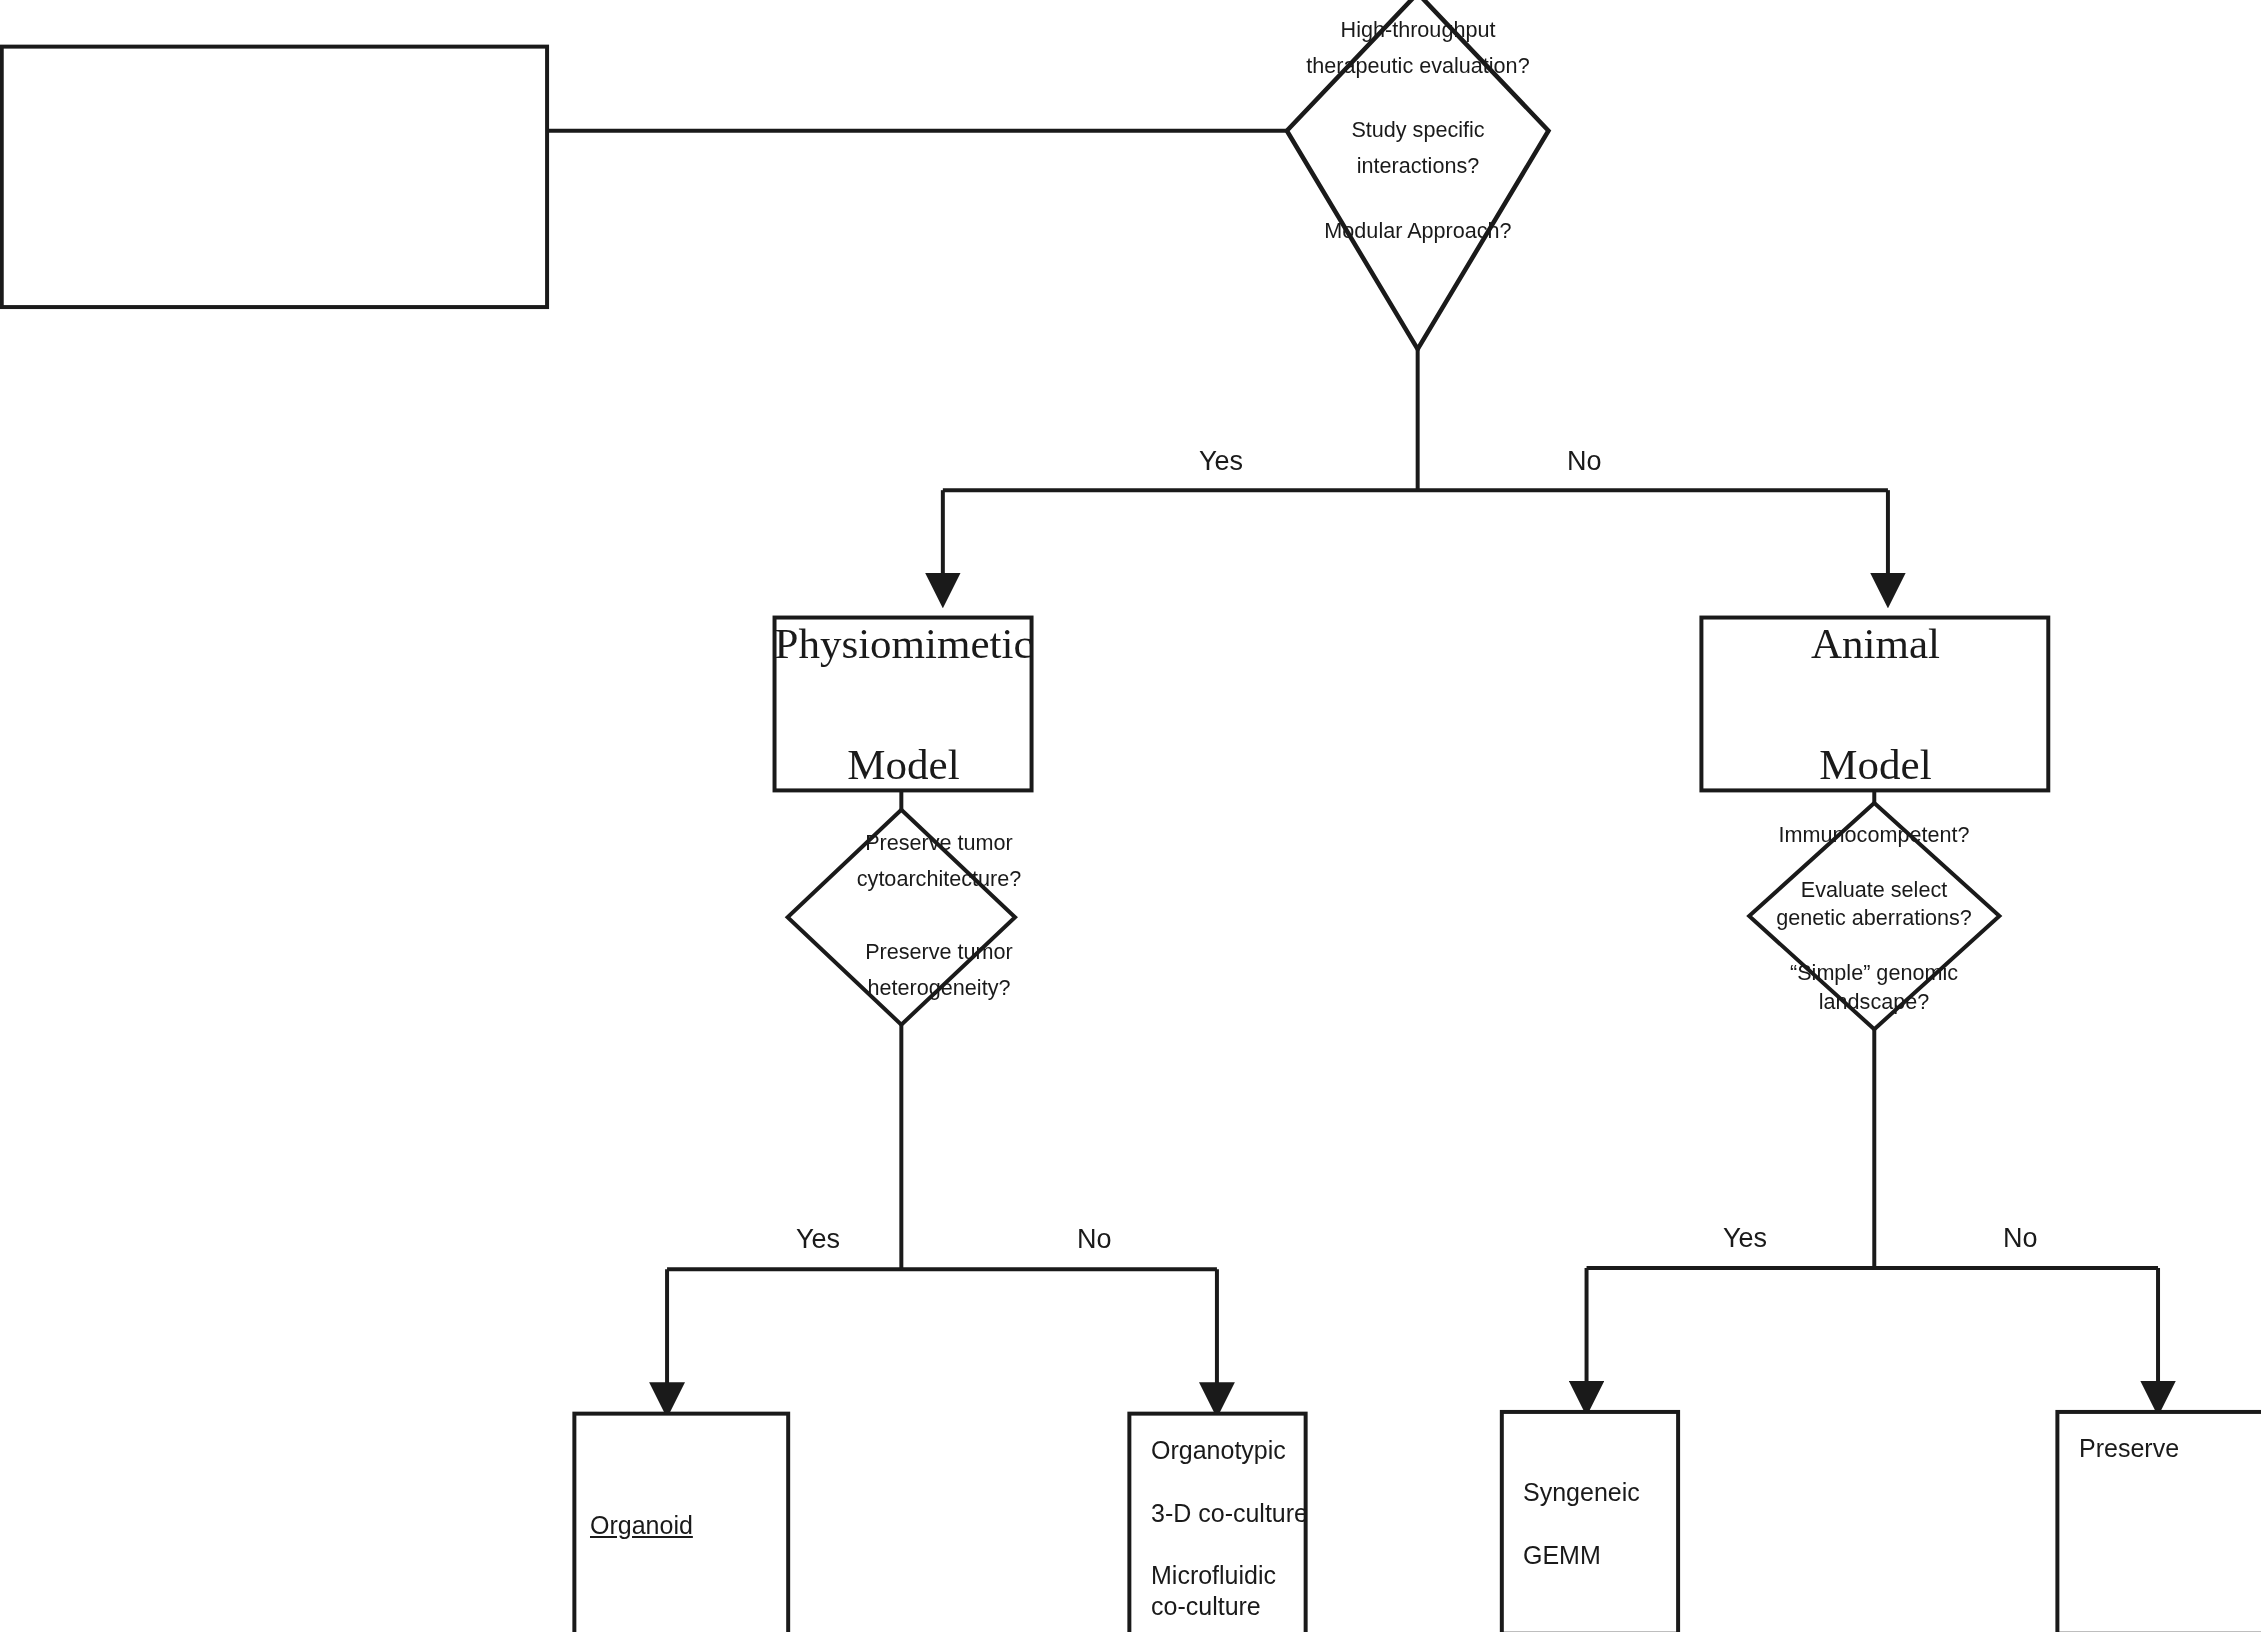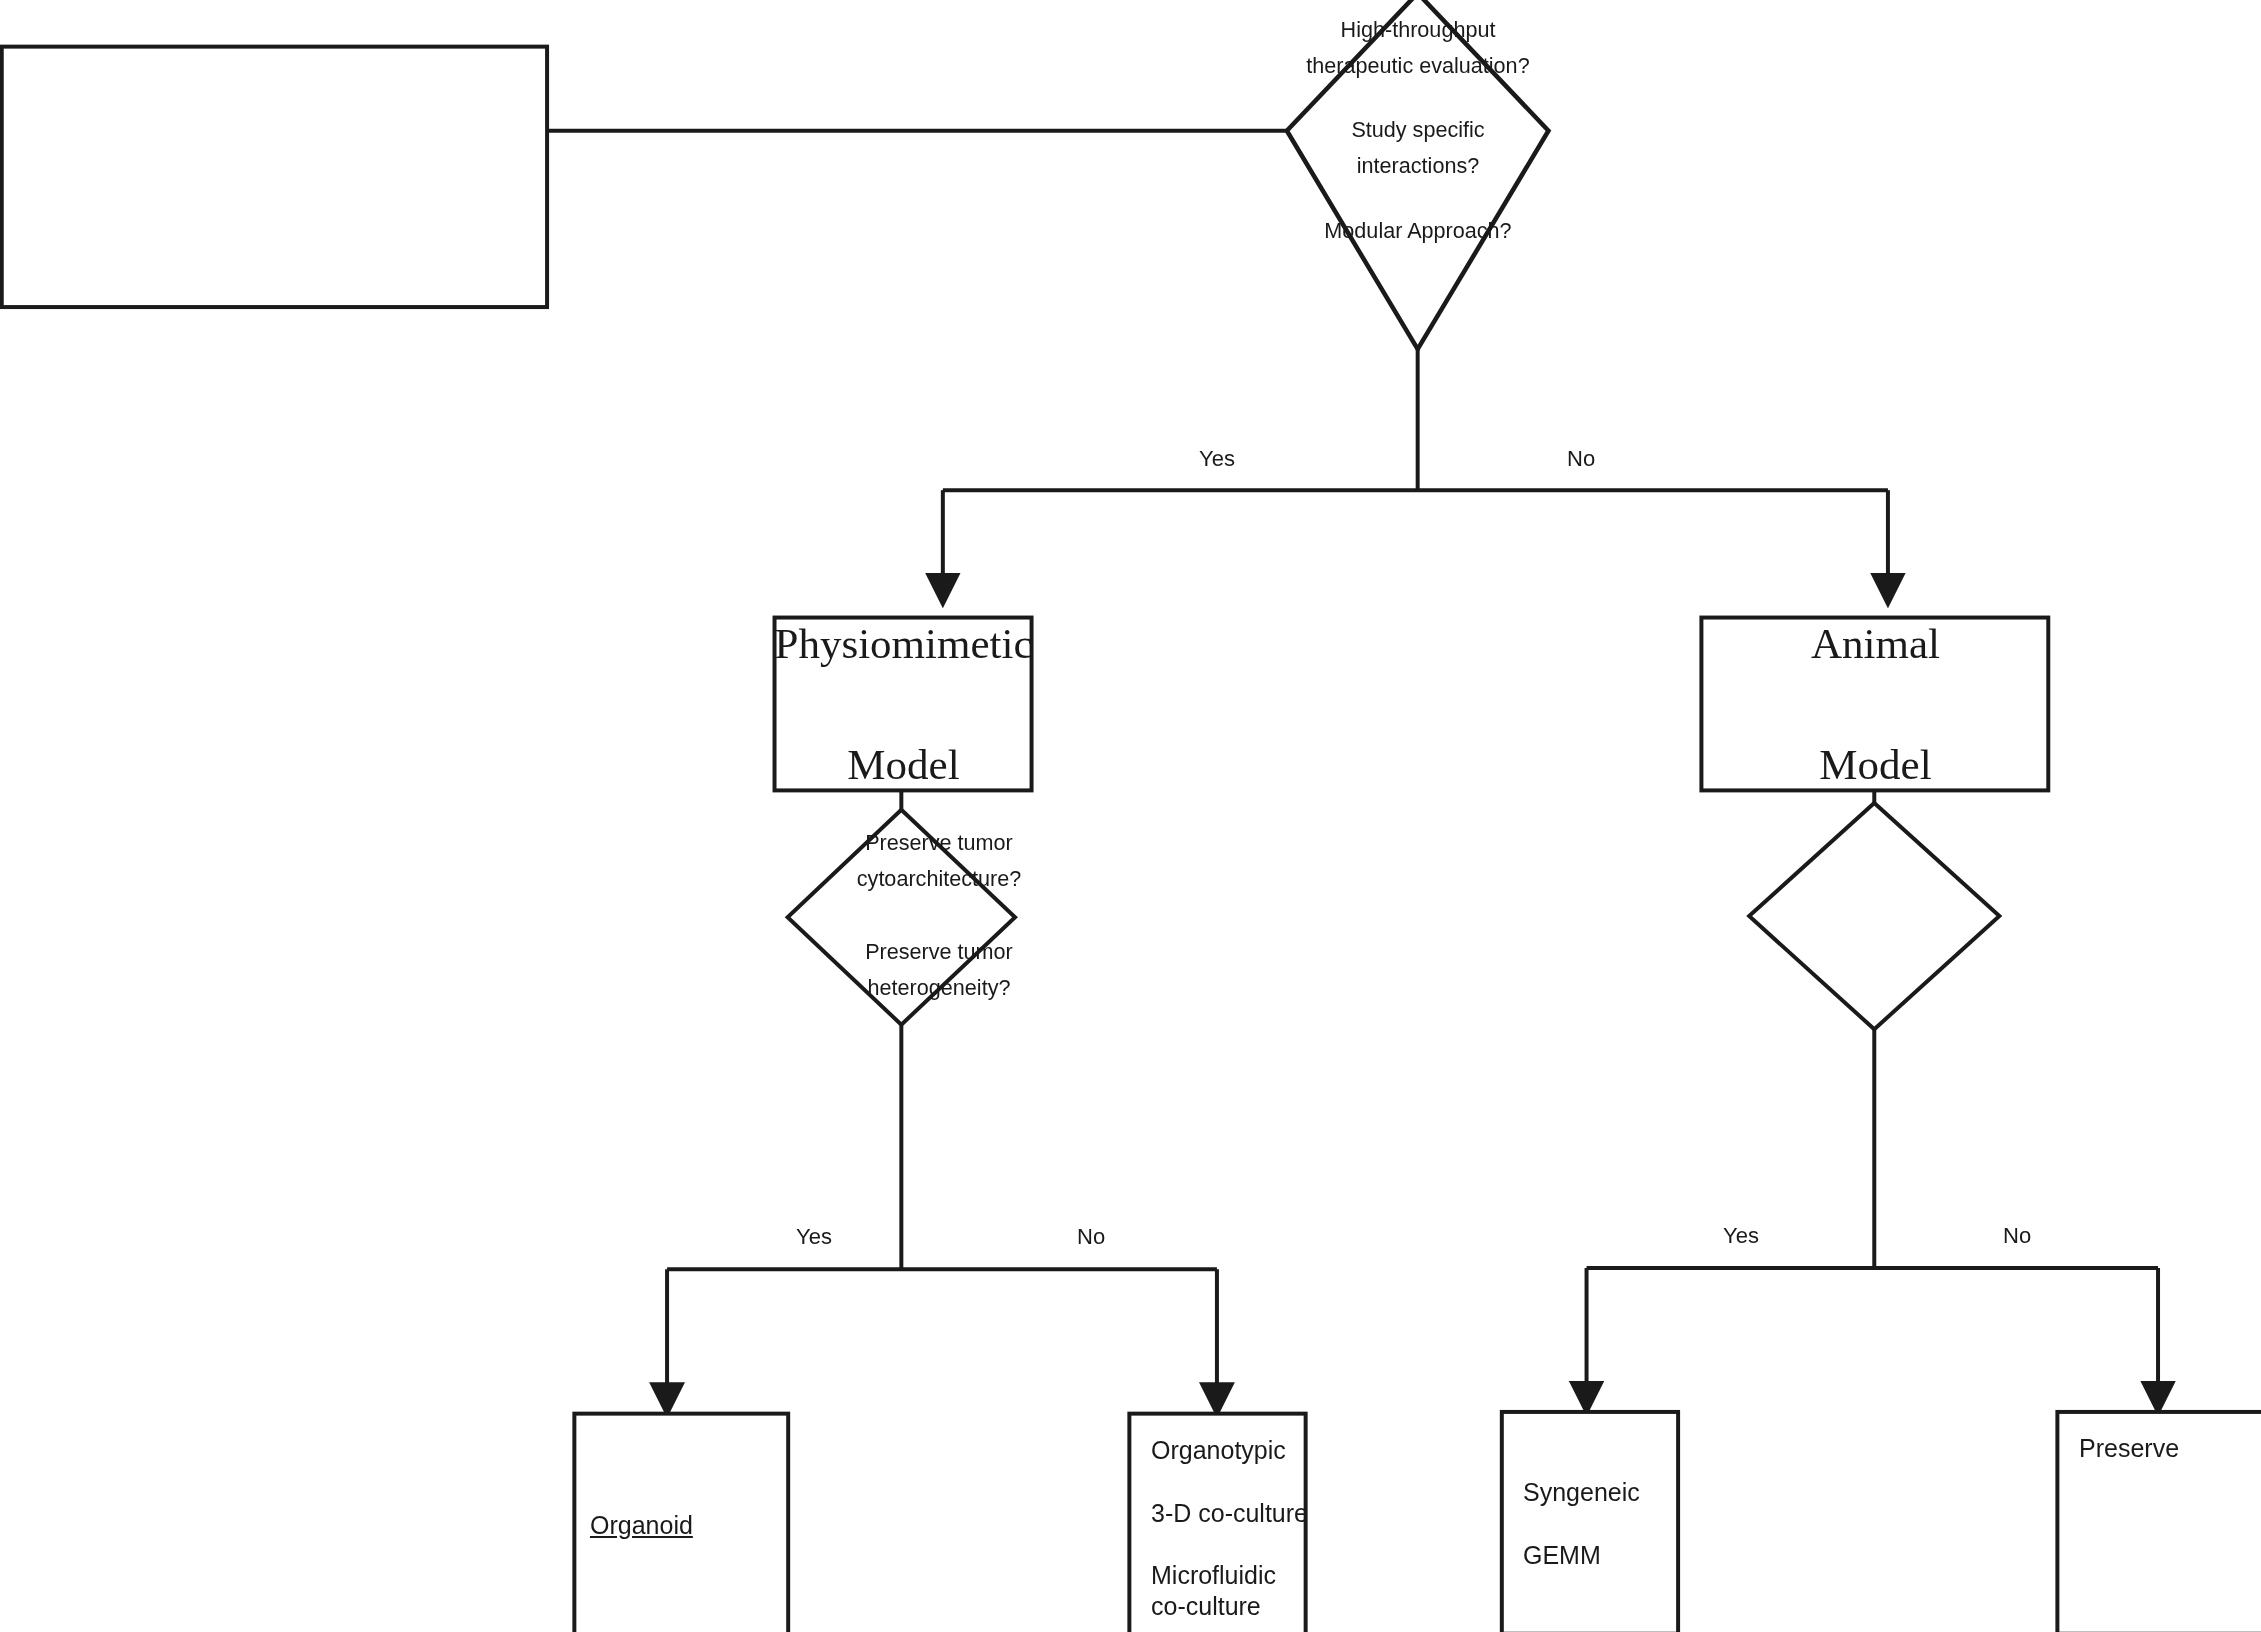--- a/index.html
+++ b/index.html
@@ -43,21 +43,21 @@
   }
   .txt-line { display: block; white-space: nowrap; }
   .spacer-line { display: block; }
 
   .start-label { font-size: 96px; letter-spacing: -0.6px; }
   .model-label { font-size: 43px; font-family: Liberation Serif, serif; }
   .diamond-label { font-size: 21.6px; }
   .leaf-label { font-size: 25px; }
   .branch-label {
     position: absolute;
-    font-size: 22px;
+    font-size: 27px;
     white-space: nowrap;
   }
 </style>
 </head>
 <body>
 
 <div id="canvas">
 
   <svg id="flow-svg" viewBox="0 0 3976 2870" xmlns="http://www.w3.org/2000/svg">
     <defs>
@@ -129,20 +129,29 @@
   </div>
 
   <div class="node-text diamond-label" style="left:811px; top:830px; width:256px; height:171px;">
     <span class="txt-line">Preserve tumor</span>
     <span class="txt-line">cytoarchitecture?</span>
     <span class="spacer-line" style="height:28.4px;"></span>
     <span class="txt-line">Preserve tumor</span>
     <span class="txt-line">heterogeneity?</span>
   </div>
 
+  <div class="node-text diamond-label" style="left:1740px; top:822px; width:268px; height:193px;">
+    <span class="txt-line">Immunocompetent?</span>
+    <span class="spacer-line" style="height:25px;"></span>
+    <span class="txt-line">Evaluate select</span>
+    <span class="txt-line">genetic aberrations?</span>
+    <span class="spacer-line" style="height:25px;"></span>
+    <span class="txt-line">“Simple” genomic</span>
+    <span class="txt-line">landscape?</span>
+  </div>
 
   <div class="branch-label" style="left:796px; top:1224px;">Yes</div>
   <div class="branch-label" style="left:1077px; top:1224px;">No</div>
 
   <div class="branch-label" style="left:1723px; top:1223px;">Yes</div>
   <div class="branch-label" style="left:2003px; top:1223px;">No</div>
 
   <div class="node-text leaf-label align-left align-top" style="left:590px; top:1510px; width:193px; height:188px;text-decoration:underline;">
     <span class="txt-line">Organoid</span>
   </div>

